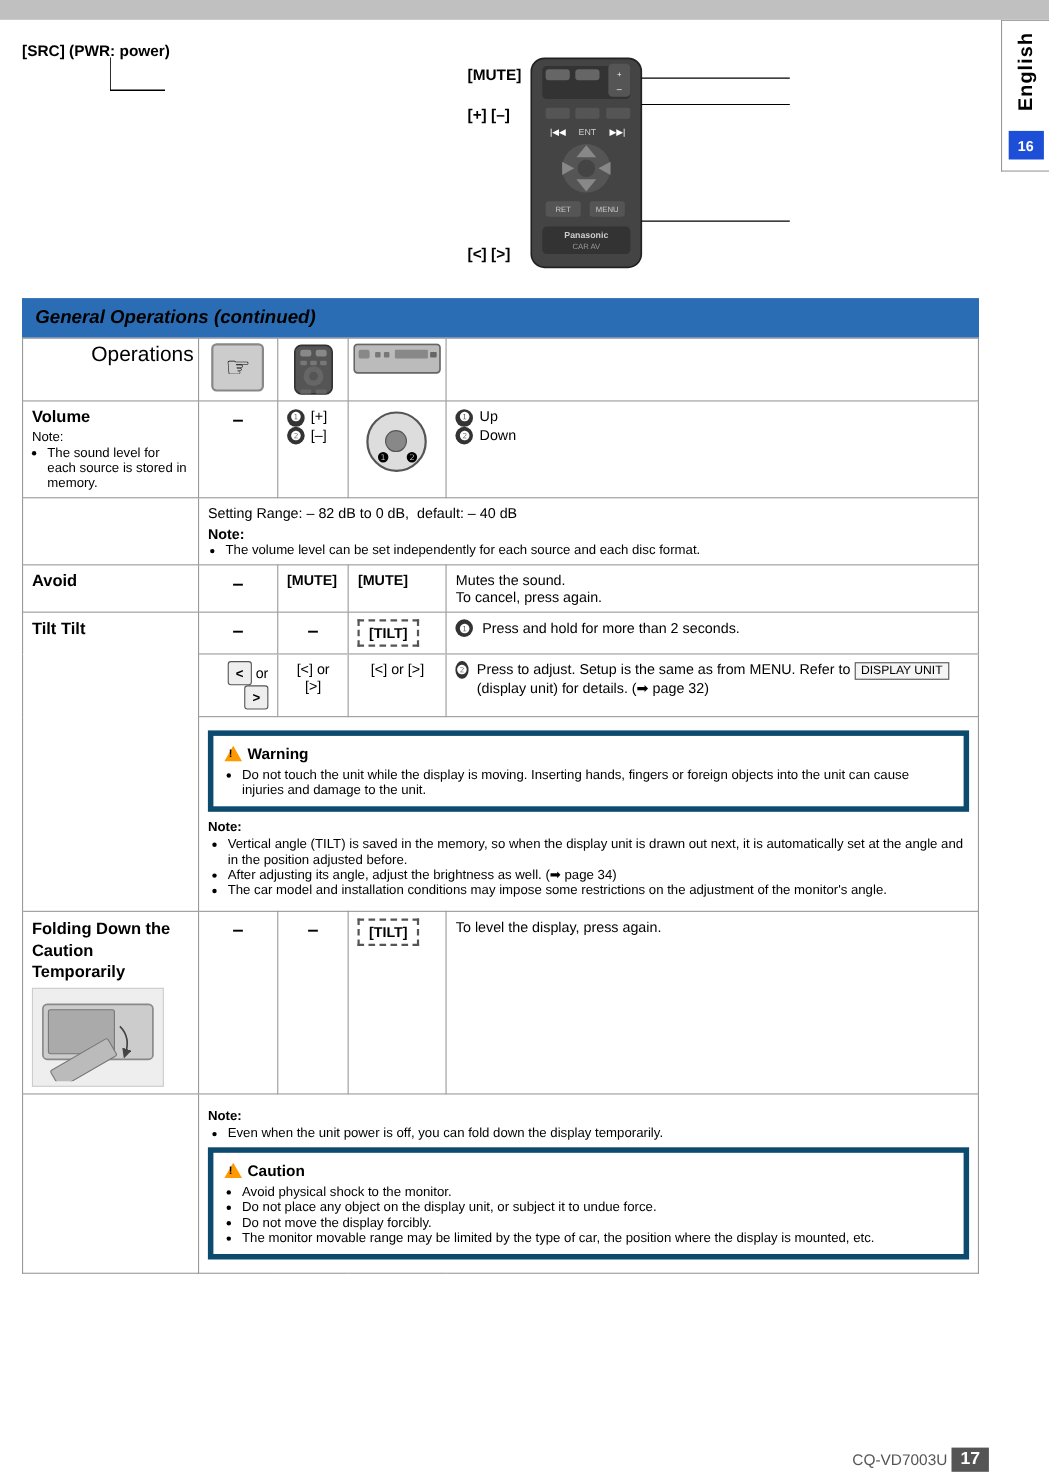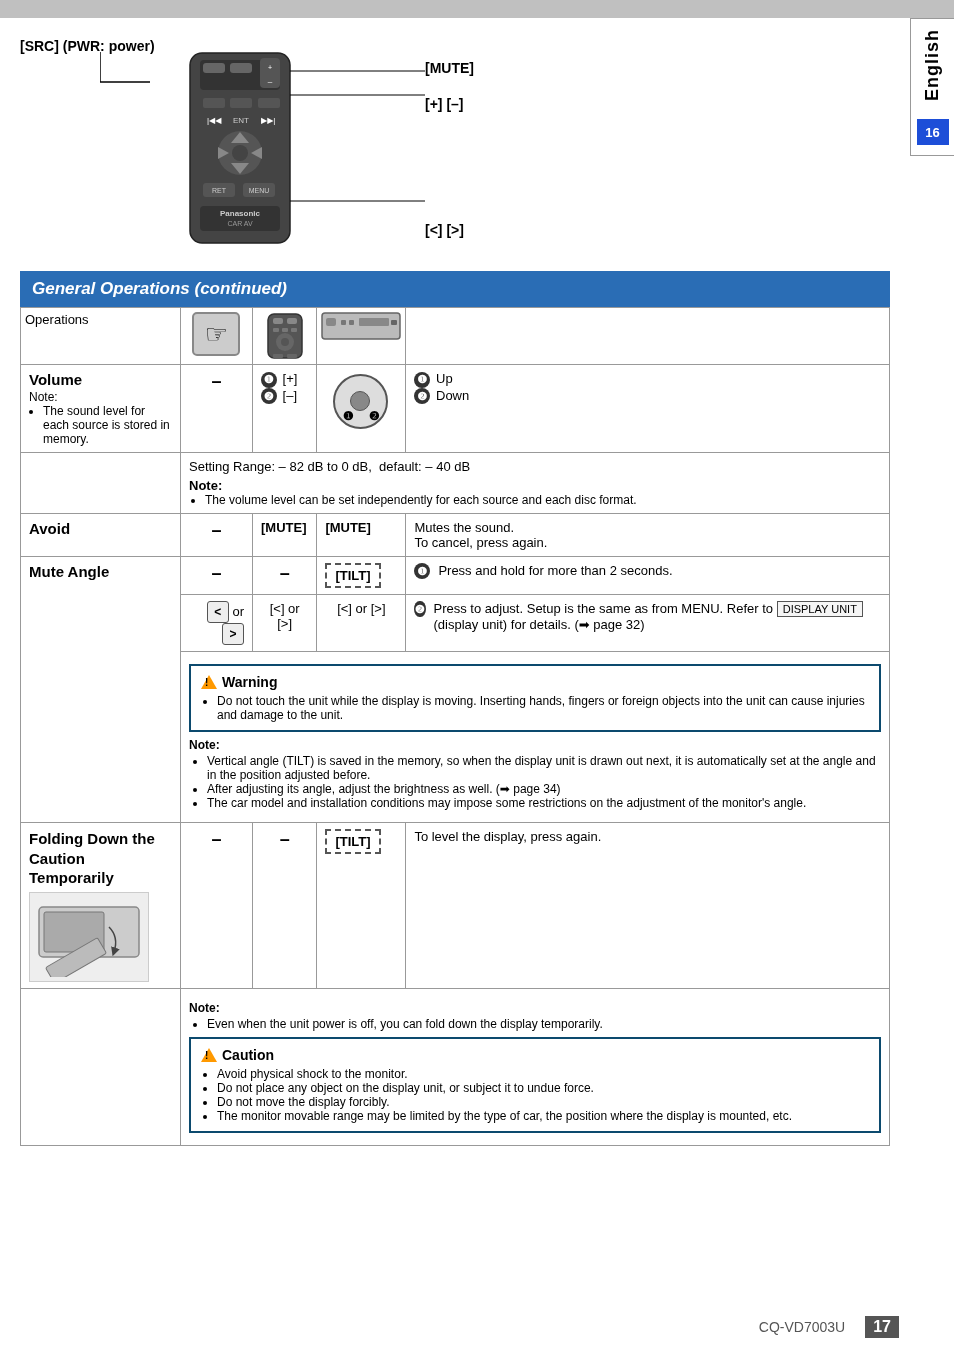--- a/index.html
+++ b/index.html
@@ -61,26 +61,27 @@
       padding: 20px 20px 20px 20px;
       margin-right: 44px;
     }
 
     
     .remote-section {
       display: flex;
       align-items: flex-start;
       margin-bottom: 18px;
       position: relative;
+      justify-content: center;
     }
 
     
     .section-header {
       background: #2a6db5;
-      color: #ffffff;
+      color: #000000;
       font-size: 17px;
       font-weight: bold;
       padding: 8px 12px;
       margin-bottom: 0;
       font-style: italic;
     }
 
     
     .ops-table {
       width: 100%;
@@ -94,22 +95,22 @@
       vertical-align: top;
     }
 
     .ops-table .header-row td {
       text-align: center;
       background: #fff;
       padding: 4px;
     }
 
     .ops-table .header-row td:first-child {
-      text-align: left;
-      font-size: 13px;
+      text-align: right;
+      font-size: 19px;
       margin-top: 44px;
     }
 
     
     .col-icon {
       display: flex;
       align-items: center;
       justify-content: center;
     }
 
@@ -187,21 +188,21 @@
     .num-overlay {
       position: absolute;
       font-size: 12px;
       font-weight: bold;
     }
     .num-overlay.two { bottom: 4px; right: 6px; }
     .num-overlay.one { bottom: 4px; left: 8px; }
 
     
     .warning-box {
-      border: 2px solid #0c4a6e;
+      border: 5px solid #0c4a6e;
       background: #fff;
       padding: 8px 10px;
       margin: 6px 0;
     }
 
     .warning-title {
       font-weight: bold;
       font-size: 14px;
       display: flex;
       align-items: center;
@@ -308,21 +309,21 @@
       background: #eee;
     }
 
     
     .bottom-bar {
       position: absolute;
       bottom: 10px;
       right: 55px;
       display: flex;
       align-items: center;
-      gap: 20px;
+      gap: 4px;
     }
     .product-code {
       font-size: 14px;
       color: #555;
     }
     .page-num-bottom {
       font-size: 16px;
       font-weight: bold;
       background: #555;
       color: #fff;
@@ -538,21 +539,21 @@
         <td class="mute-display">[MUTE]</td>
         <td class="mute-display">[MUTE]</td>
         <td>
           <div>Mutes the sound.</div>
           <div>To cancel, press again.</div>
         </td>
       </tr>
 
       <tr class="tilt-row-upper">
         <td class="feature-cell" rowspan="3">
-          <span>Mute Angle</span>
+          <span>Tilt Tilt</span>
         </td>
         <td class="dash-cell">–</td>
         <td class="dash-cell">–</td>
         <td>
           <span class="tilt-btn">[TILT]</span>
         </td>
         <td>
           <div class="step-item">
             <span class="num-circle">❶</span>
             <span>Press and hold for more than 2 seconds.</span>

